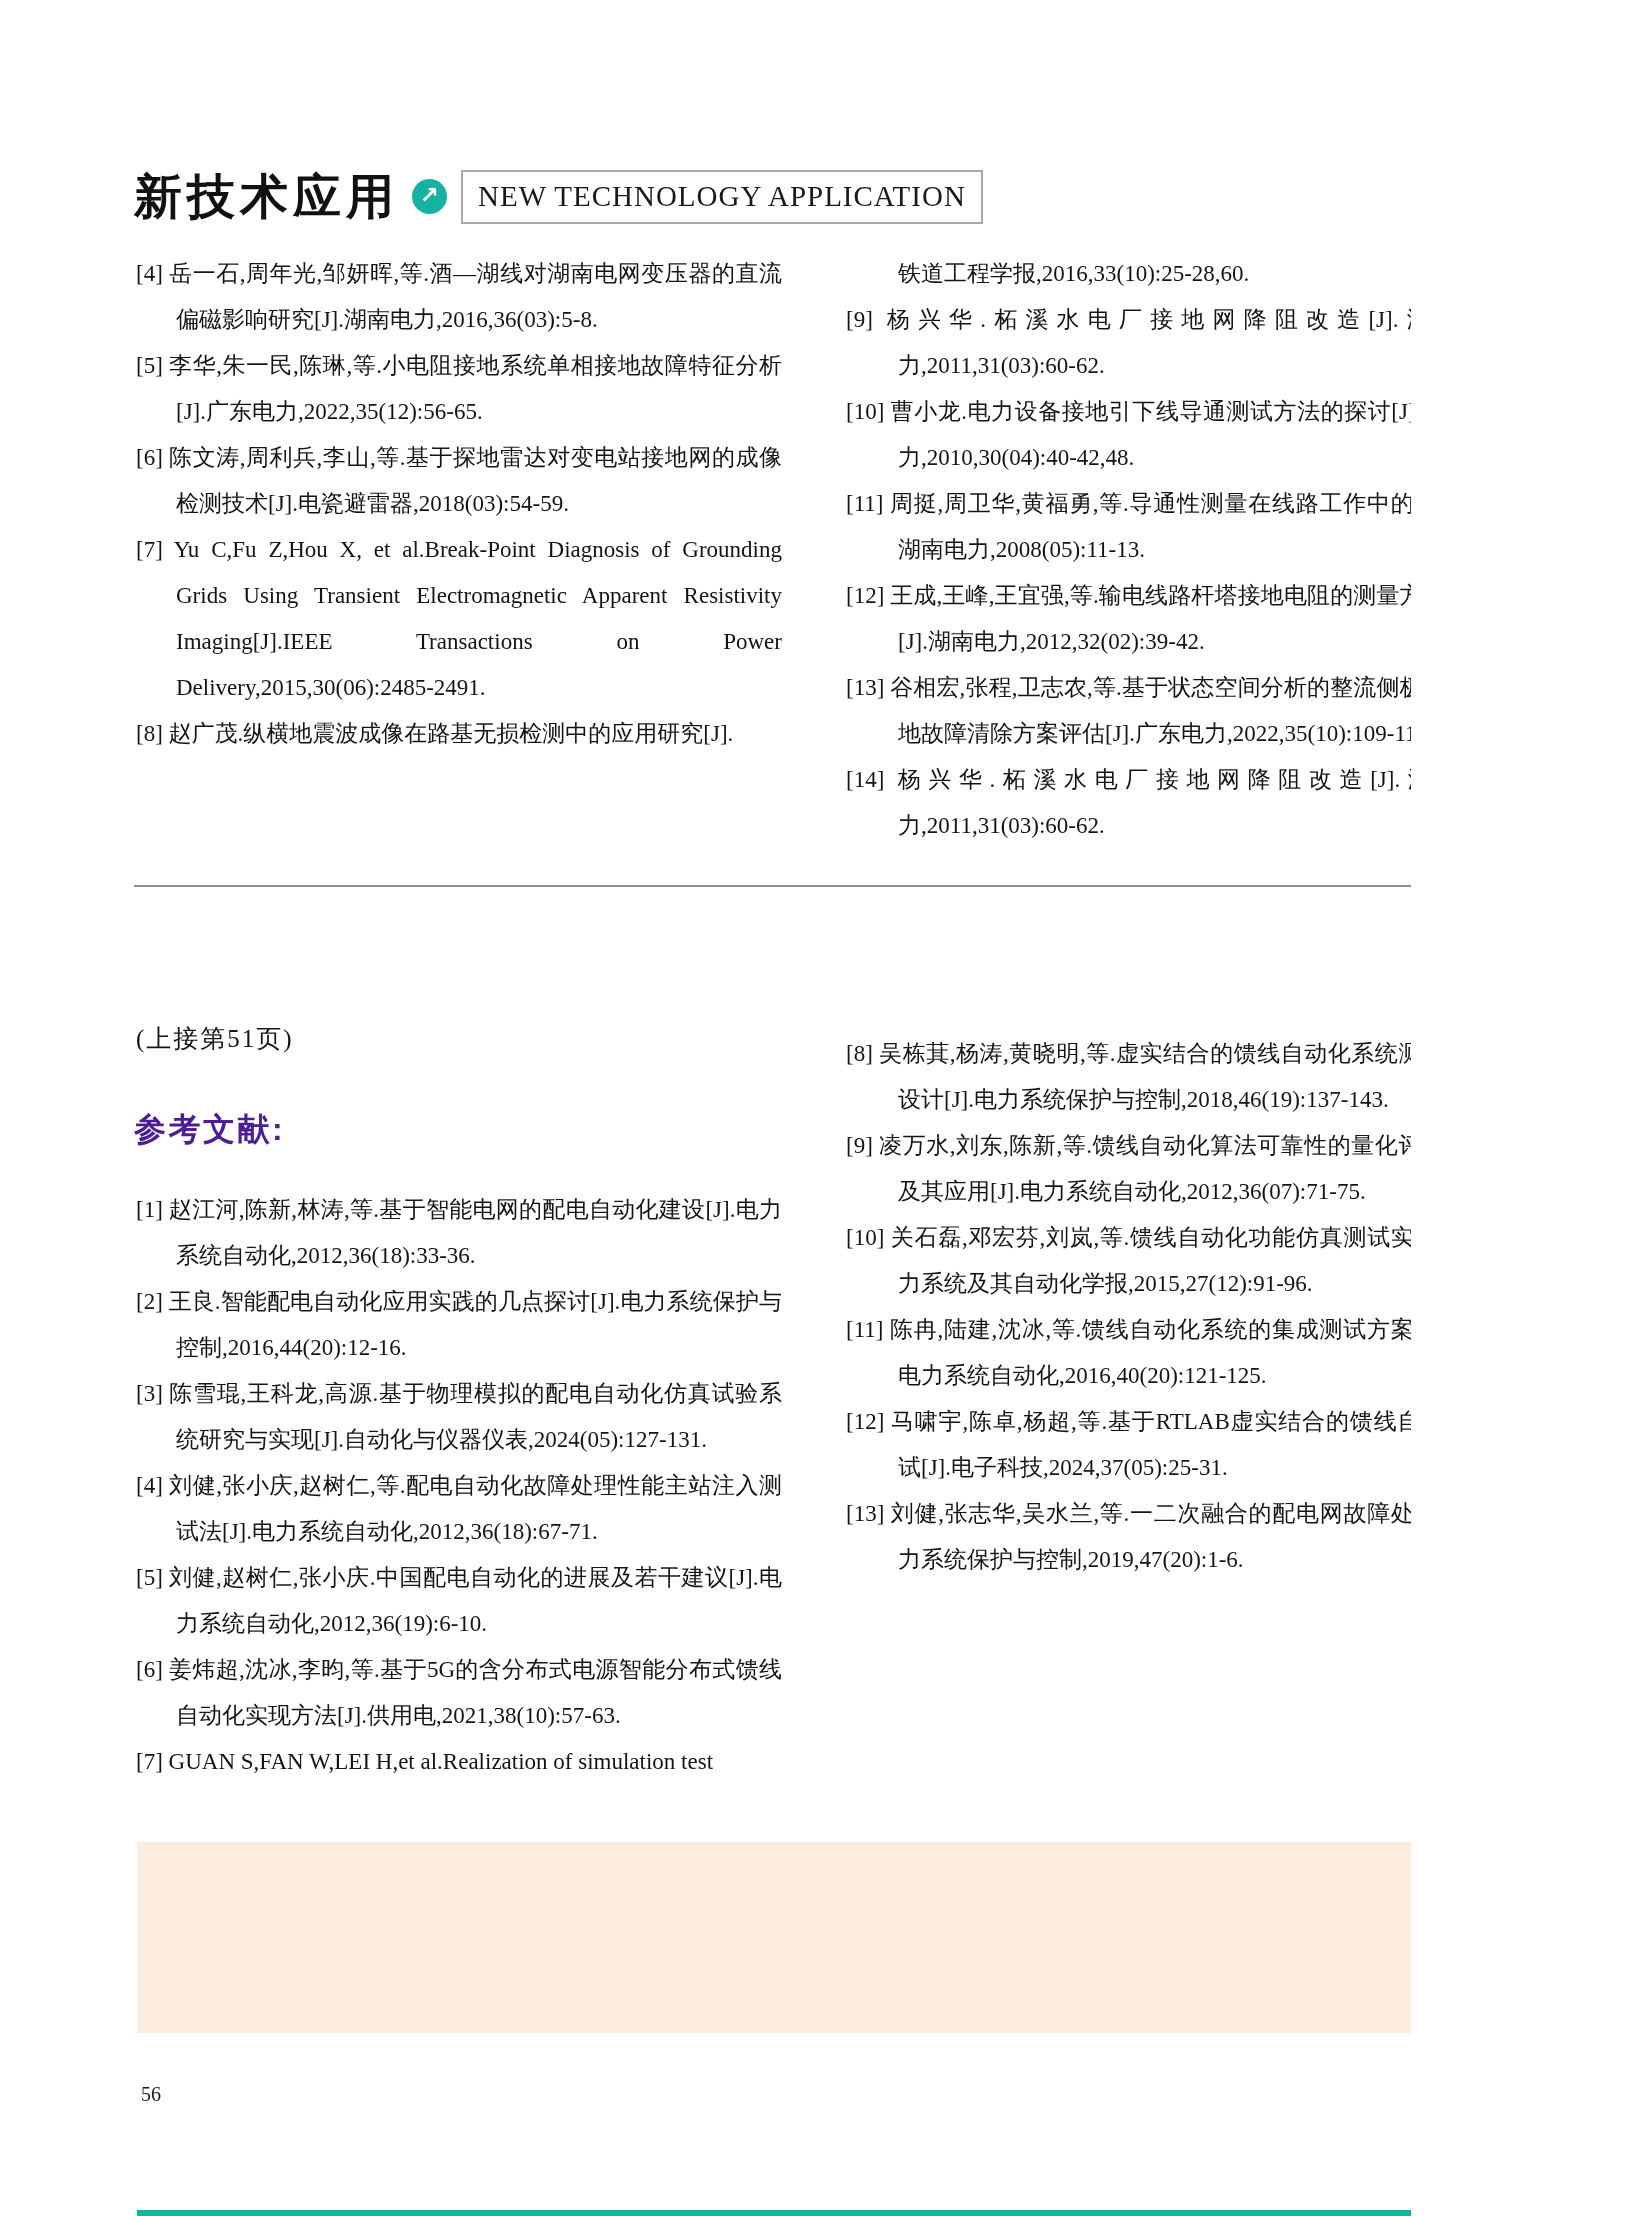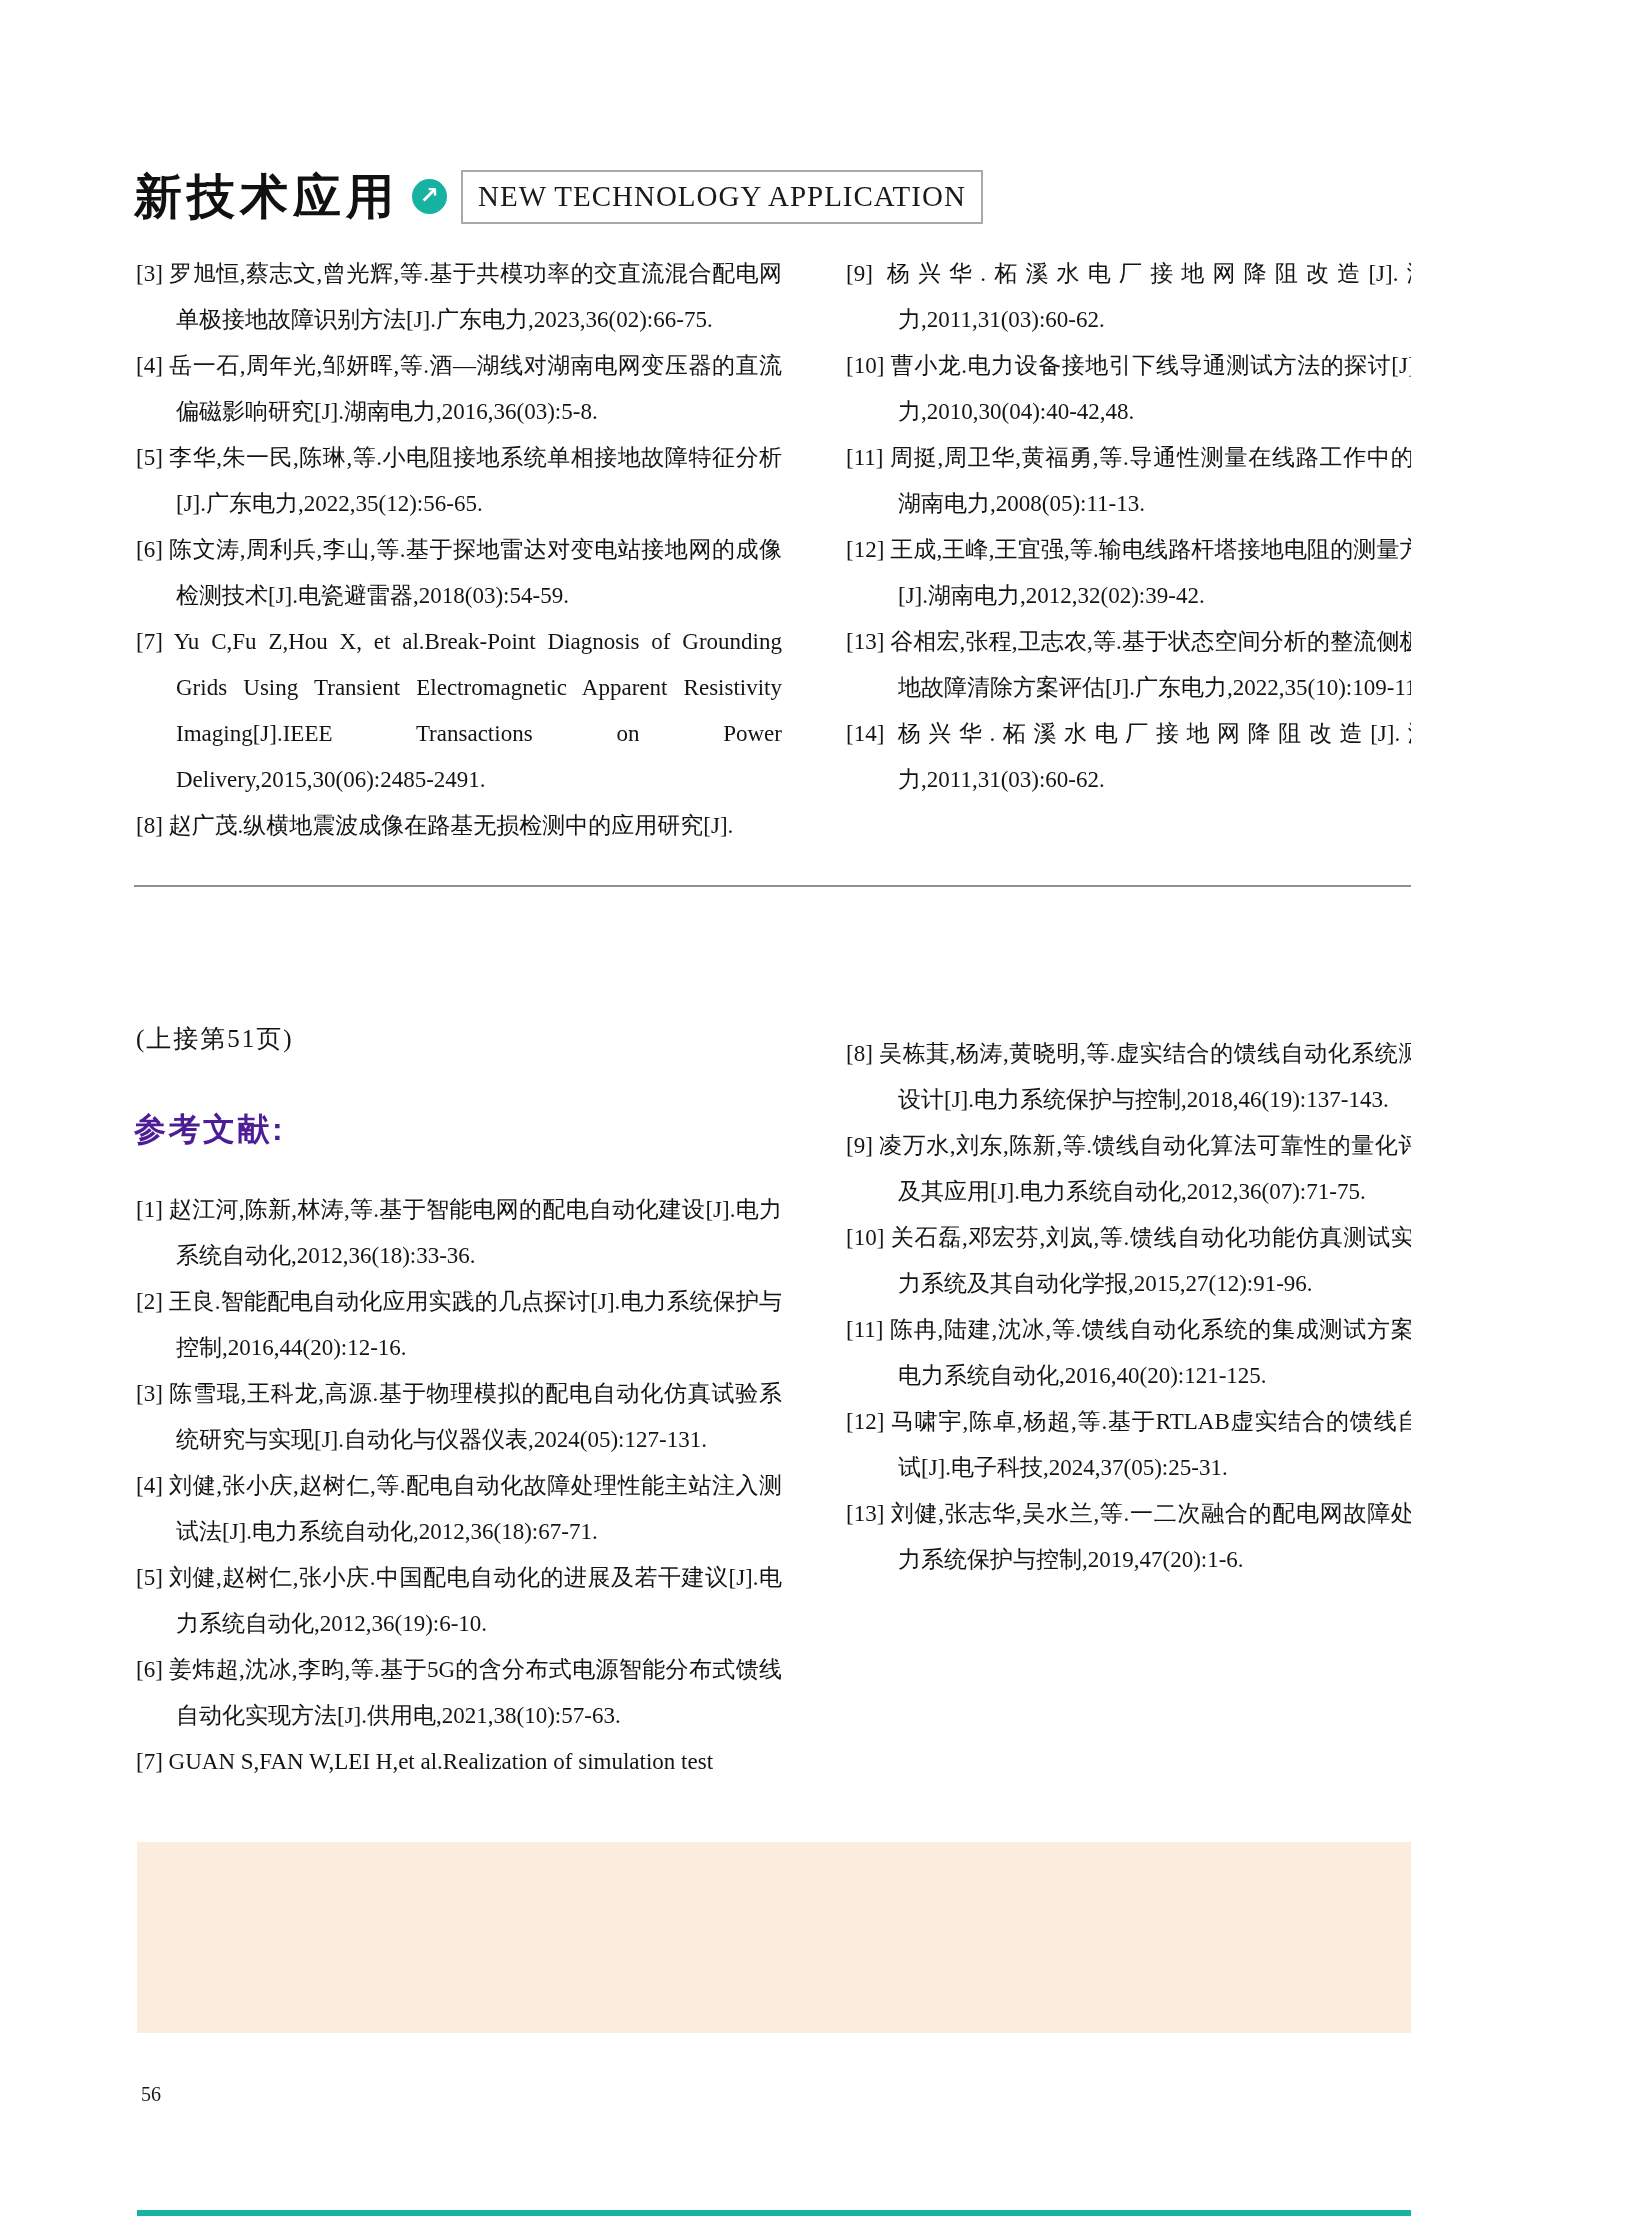--- a/index.html
+++ b/index.html
@@ -122,29 +122,29 @@
     <div class="header-title">新技术应用</div>
     <div class="header-circle" style="background: rgb(24, 178, 162);">
       <span>↗</span>
     </div>
     <div class="header-box">
       <div class="header-box-text">NEW TECHNOLOGY APPLICATION</div>
     </div>
   </div>
 
   <div class="col" id="top-left-col">
-      <p class="hang-1">[3] 罗旭恒,蔡志文,曾光辉,等.基于共模功率的交直流混合配电网单极接地故障识别方法[J].广东电力,2023,36(02):66-75.</p>
       <p class="hang-1">[4] 岳一石,周年光,邹妍晖,等.酒—湖线对湖南电网变压器的直流偏磁影响研究[J].湖南电力,2016,36(03):5-8.</p>
       <p class="hang-1">[5] 李华,朱一民,陈琳,等.小电阻接地系统单相接地故障特征分析[J].广东电力,2022,35(12):56-65.</p>
       <p class="hang-1">[6] 陈文涛,周利兵,李山,等.基于探地雷达对变电站接地网的成像检测技术[J].电瓷避雷器,2018(03):54-59.</p>
       <p class="hang-1">[7] Yu C,Fu Z,Hou X, et al.Break-Point Diagnosis of Grounding Grids Using Transient Electromagnetic Apparent Resistivity Imaging[J].IEEE Transactions on Power Delivery,2015,30(06):2485-2491.</p>
       <p class="hang-1">[8] 赵广茂.纵横地震波成像在路基无损检测中的应用研究[J].</p>
     </div>
 
   <div class="col" id="top-right-col">
+    <p class="lead-2">铁道工程学报,2016,33(10):25-28,60.</p>
     <span><p class="hang-2">[9] 杨兴华.柘溪水电厂接地网降阻改造[J].湖南电力,2011,31(03):60-62.</p><p class="hang-2">[10] 曹小龙.电力设备接地引下线导通测试方法的探讨[J].湖南电力,2010,30(04):40-42,48.</p><p class="hang-2">[11] 周挺,周卫华,黄福勇,等.导通性测量在线路工作中的应用[J].湖南电力,2008(05):11-13.</p><p class="hang-2">[12] 王成,王峰,王宜强,等.输电线路杆塔接地电阻的测量方法分析[J].湖南电力,2012,32(02):39-42.</p><p class="hang-2">[13] 谷相宏,张程,卫志农,等.基于状态空间分析的整流侧极母线接地故障清除方案评估[J].广东电力,2022,35(10):109-116.</p><p class="hang-2">[14] 杨兴华.柘溪水电厂接地网降阻改造[J].湖南电力,2011,31(03):60-62.</p></span>
   </div>
 
   <div class="divider" style="background: rgb(143, 143, 143);"></div>
 
   <div class="continuation-note">(上接第51页)</div>
   <div class="references-heading">参考文献:</div>
 
   <div class="col" id="bottom-left-col">
       <p class="hang-1">[1] 赵江河,陈新,林涛,等.基于智能电网的配电自动化建设[J].电力系统自动化,2012,36(18):33-36.</p>

